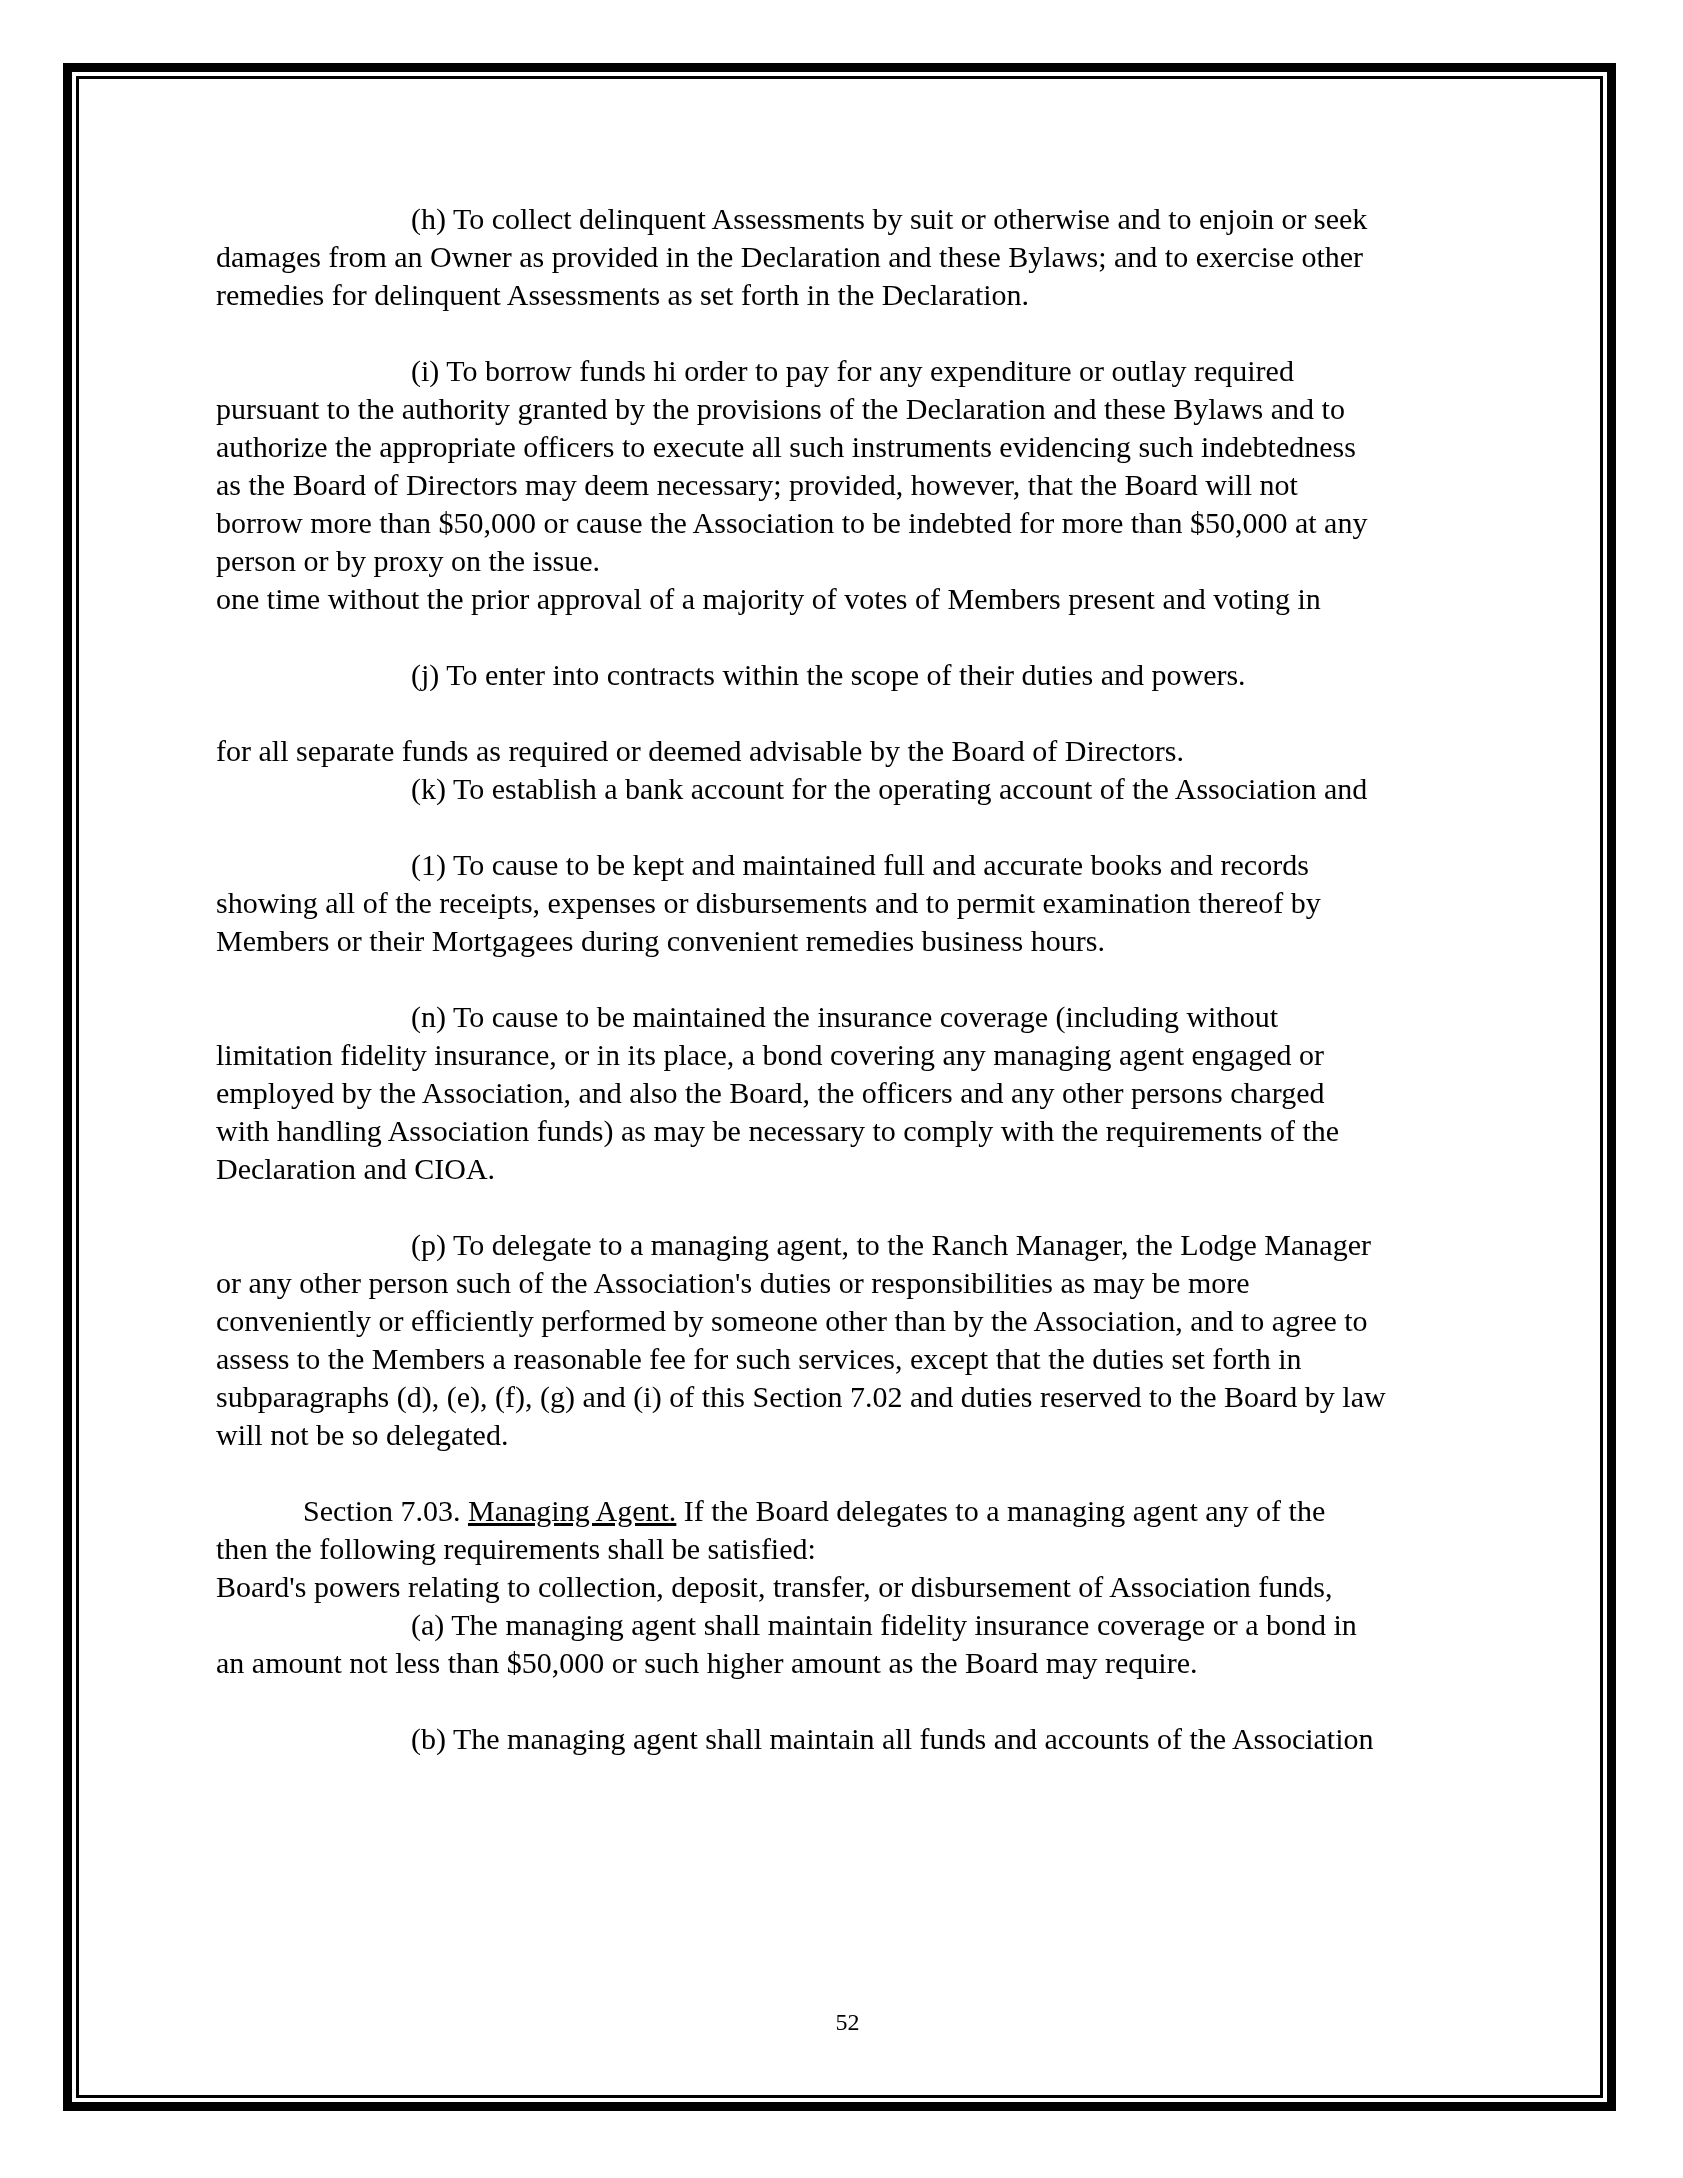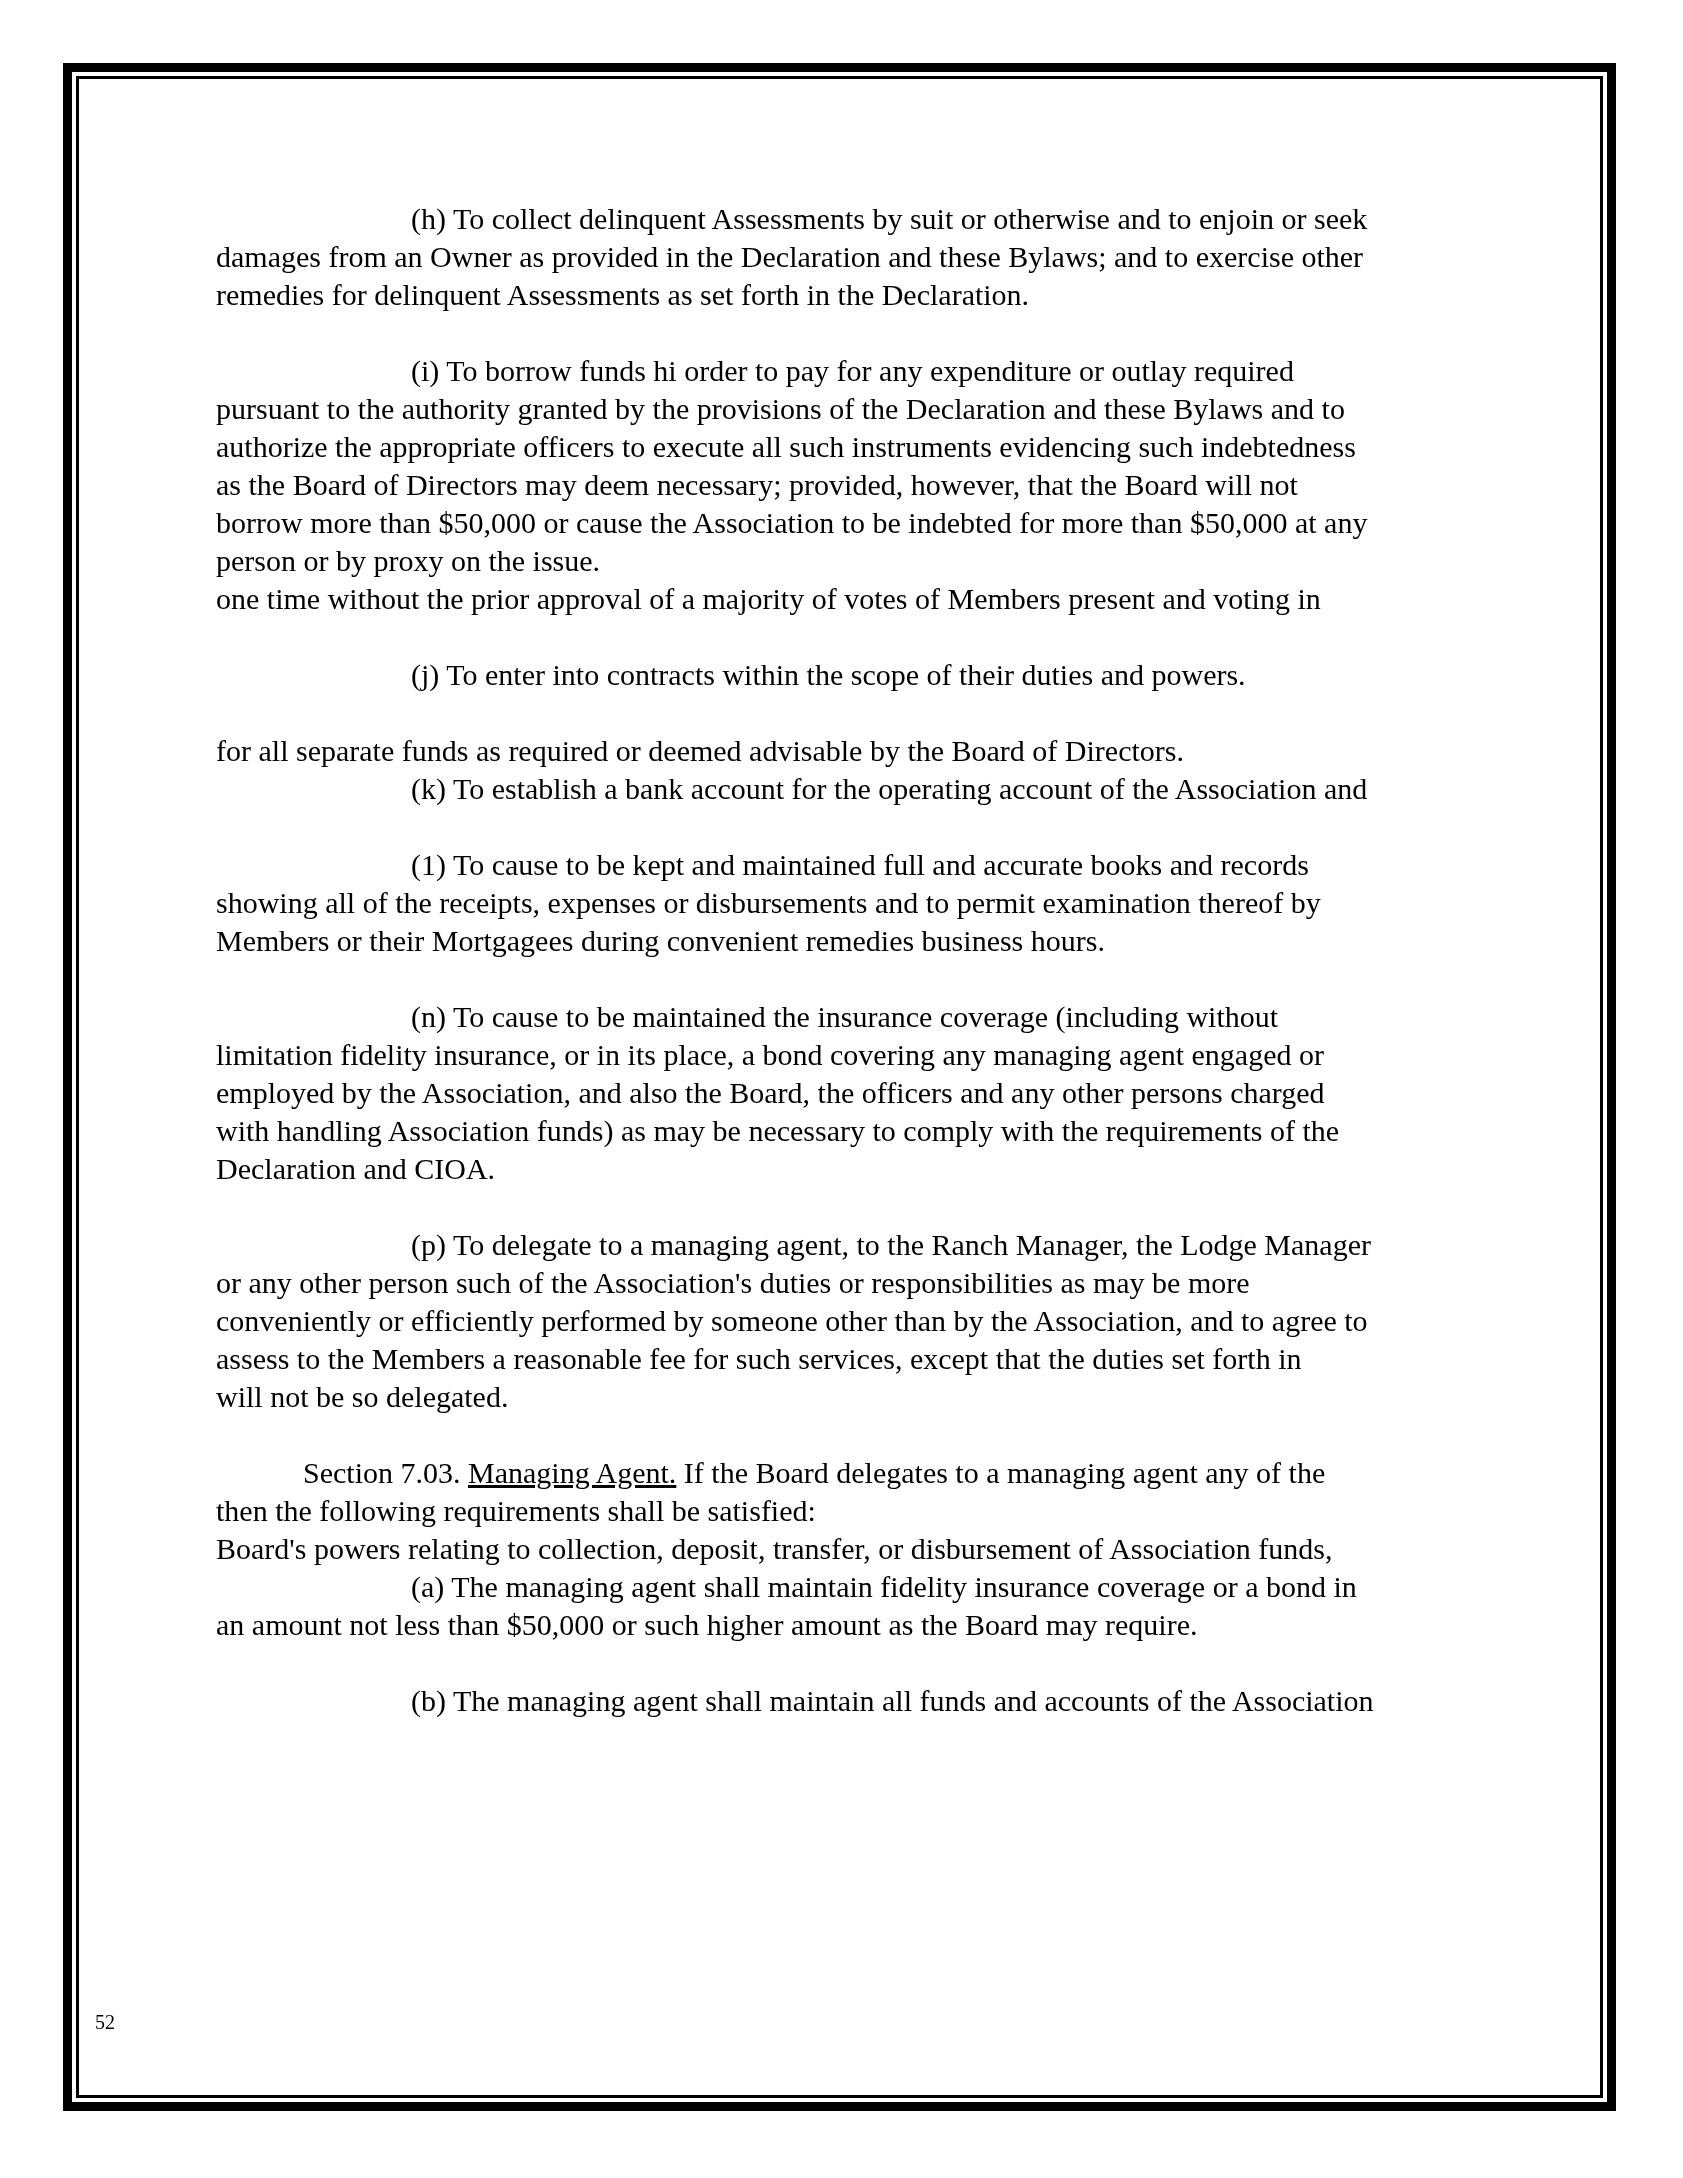--- a/index.html
+++ b/index.html
@@ -64,22 +64,22 @@
     padding-left:87px;
   }
   .seg-underline{
     text-decoration:underline;
   }
   .footer{
     position:absolute;
     left:0;
     right:0;
     bottom:54px;
-    text-align:left;
-    font-size:20px;
+    text-align:center;
+    font-size:24px;
     line-height:38px;
   }
 </style>
 </head>
 <body>
 
 <div class="page">
   <div class="border-outer">
     <div class="border-inner">
       <div class="content">
@@ -115,20 +115,21 @@
               <div class="line"><span class="">limitation fidelity insurance, or in its place, a bond covering any managing agent engaged or</span></div>
               <div class="line"><span class="">employed by the Association, and also the Board, the officers and any other persons charged</span></div>
               <div class="line"><span class="">with handling Association funds) as may be necessary to comply with the requirements of the</span></div>
               <div class="line"><span class="">Declaration and CIOA.</span></div>
             </div>
             <div class="paragraph">
               <div class="line indent-tab"><span class="">(p) To delegate to a managing agent, to the Ranch Manager, the Lodge Manager</span></div>
               <div class="line"><span class="">or any other person such of the Association's duties or responsibilities as may be more</span></div>
               <div class="line"><span class="">conveniently or efficiently performed by someone other than by the Association, and to agree to</span></div>
               <div class="line"><span class="">assess to the Members a reasonable fee for such services, except that the duties set forth in</span></div>
+              <div class="line"><span class="">subparagraphs (d), (e), (f), (g) and (i) of this Section 7.02 and duties reserved to the Board by law</span></div>
               <div class="line"><span class="">will not be so delegated.</span></div>
             </div>
             <div class="paragraph no-space-after">
               <div class="line indent-section"><span class="">Section 7.03. </span><span class="seg-underline">Managing Agent.</span><span class=""> If the Board delegates to a managing agent any of the</span></div>
               <div class="line"><span class="">then the following requirements shall be satisfied:</span></div>
               <div class="line"><span class="">Board's powers relating to collection, deposit, transfer, or disbursement of Association funds,</span></div>
             </div>
             <div class="paragraph">
               <div class="line indent-tab"><span class="">(a) The managing agent shall maintain fidelity insurance coverage or a bond in</span></div>
               <div class="line"><span class="">an amount not less than $50,000 or such higher amount as the Board may require.</span></div>

